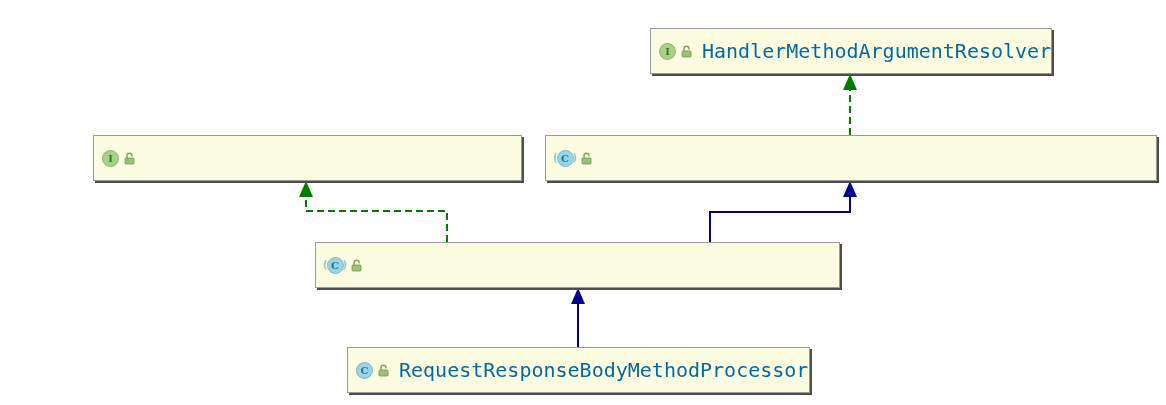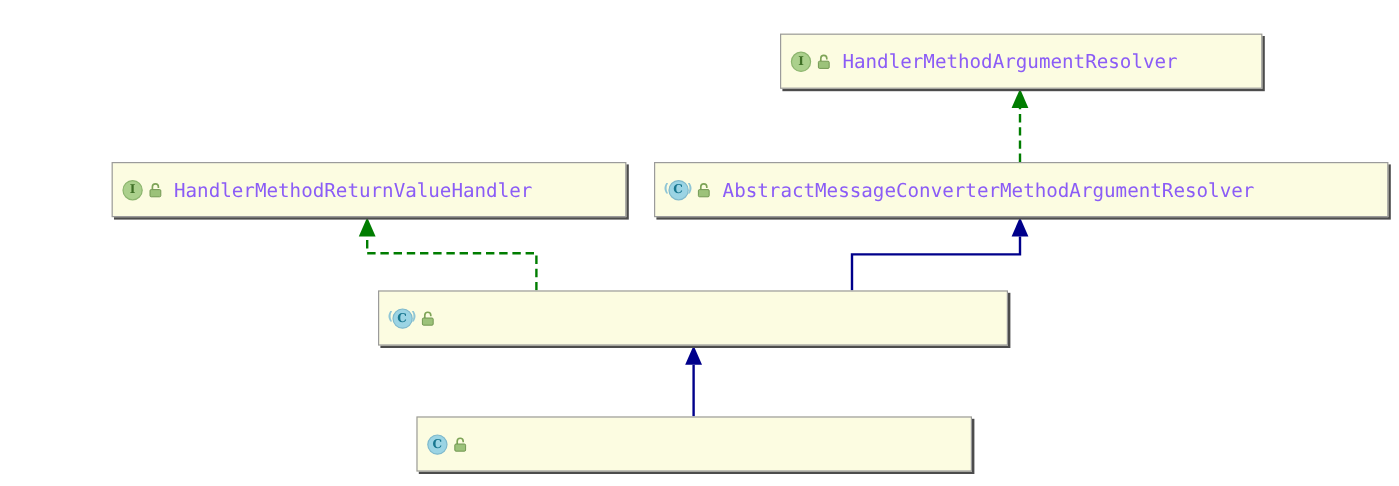--- a/index.html
+++ b/index.html
@@ -38,22 +38,22 @@
     flex:none;
   }
   .icon-circle.iface{background:#ABD08C;border:1px solid #8CB56E;color:#3F6F26;}
   .icon-circle.cls{background:#9BD4E4;border:1px solid #7FB9CC;color:#17768F;}
   .paren{
     font:bold 10px "DejaVu Sans","Liberation Sans",sans-serif;
     color:#8FC6D6;margin:0 -1px;line-height:1;
   }
   .lock{display:flex;align-items:center;margin-right:9px;flex:none;}
   .label{
-    font-size:16px;
-    color:#8b5cf6;
+    font-size:20px;
+    color:#0369a1;
     letter-spacing:0;
   }
   #edges{position:absolute;left:0;top:0;pointer-events:none;}
 </style>
 </head>
 <body>
 
 <div id="canvas">
 
   <svg id="edges" width="1166" height="405" viewBox="0 0 1166 405">
@@ -99,38 +99,36 @@
       <span class="icon-circle iface">
           <span>I</span>
         </span>
     </span>
     <span class="lock">
       <svg width="13" height="13" viewBox="0 0 13 13">
         <path d="M4 6 V3.7 A2.5 2.5 0 0 1 9 3.7 V4.6" fill="none" stroke="#7EA457" stroke-width="1.4"></path>
         <rect x="2" y="6" width="9" height="6" rx="1" fill="#9CC27A" stroke="#6F944F" stroke-width="0.8"></rect>
       </svg>
     </span>
-    <span class="label">HandlerMethodReturnValueHandler</span>
   </div>
 
   <div class="node n2">
     <span class="icon-wrap">
       <span class="paren">(</span>
         <span class="icon-circle cls">
           <span>C</span>
         </span>
         <span class="paren">)</span>
     </span>
     <span class="lock">
       <svg width="13" height="13" viewBox="0 0 13 13">
         <path d="M4 6 V3.7 A2.5 2.5 0 0 1 9 3.7 V4.6" fill="none" stroke="#7EA457" stroke-width="1.4"></path>
         <rect x="2" y="6" width="9" height="6" rx="1" fill="#9CC27A" stroke="#6F944F" stroke-width="0.8"></rect>
       </svg>
     </span>
-    <span class="label">AbstractMessageConverterMethodArgumentResolver</span>
   </div>
 
   <div class="node n3">
     <span class="icon-wrap">
       <span class="paren">(</span>
         <span class="icon-circle cls">
           <span>C</span>
         </span>
         <span class="paren">)</span>
     </span>
@@ -147,15 +145,16 @@
       <span class="icon-circle cls">
           <span>C</span>
         </span>
     </span>
     <span class="lock">
       <svg width="13" height="13" viewBox="0 0 13 13">
         <path d="M4 6 V3.7 A2.5 2.5 0 0 1 9 3.7 V4.6" fill="none" stroke="#7EA457" stroke-width="1.4"></path>
         <rect x="2" y="6" width="9" height="6" rx="1" fill="#9CC27A" stroke="#6F944F" stroke-width="0.8"></rect>
       </svg>
     </span>
+    <span class="label">RequestResponseBodyMethodProcessor</span>
   </div>
 
 </div>
 
 </body></html>

